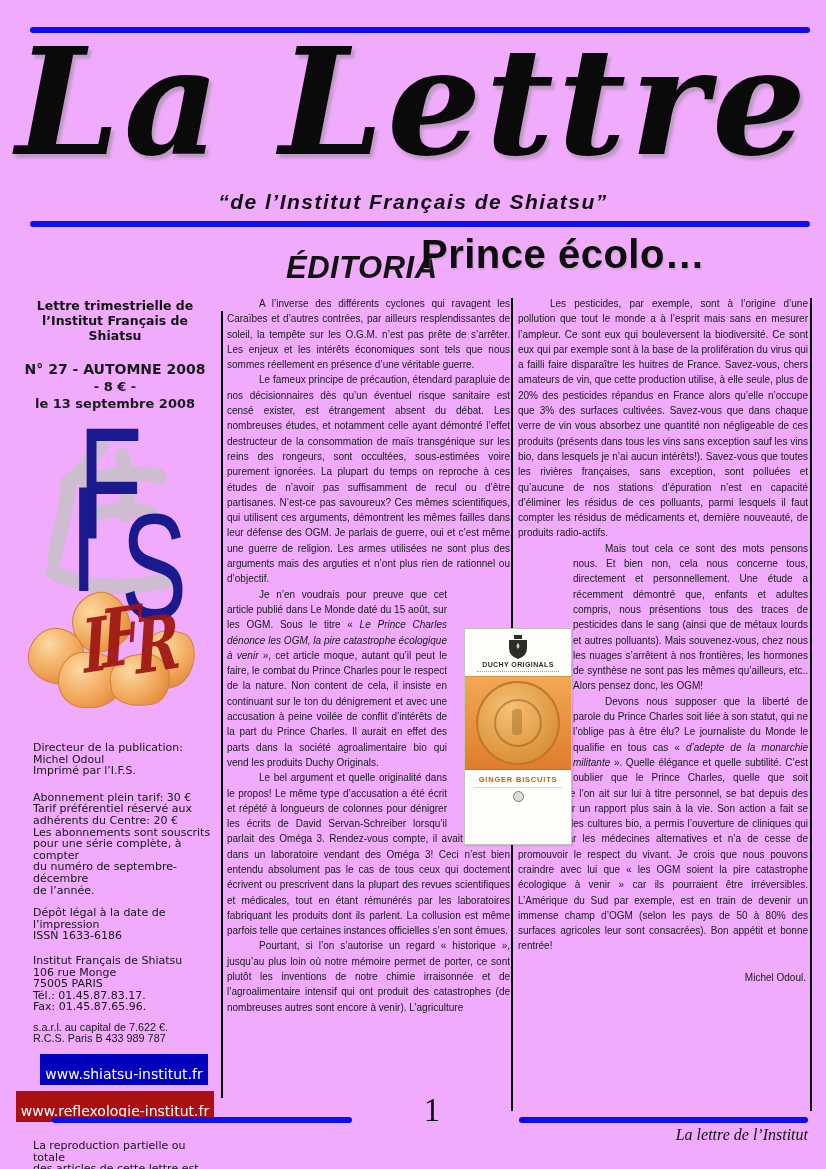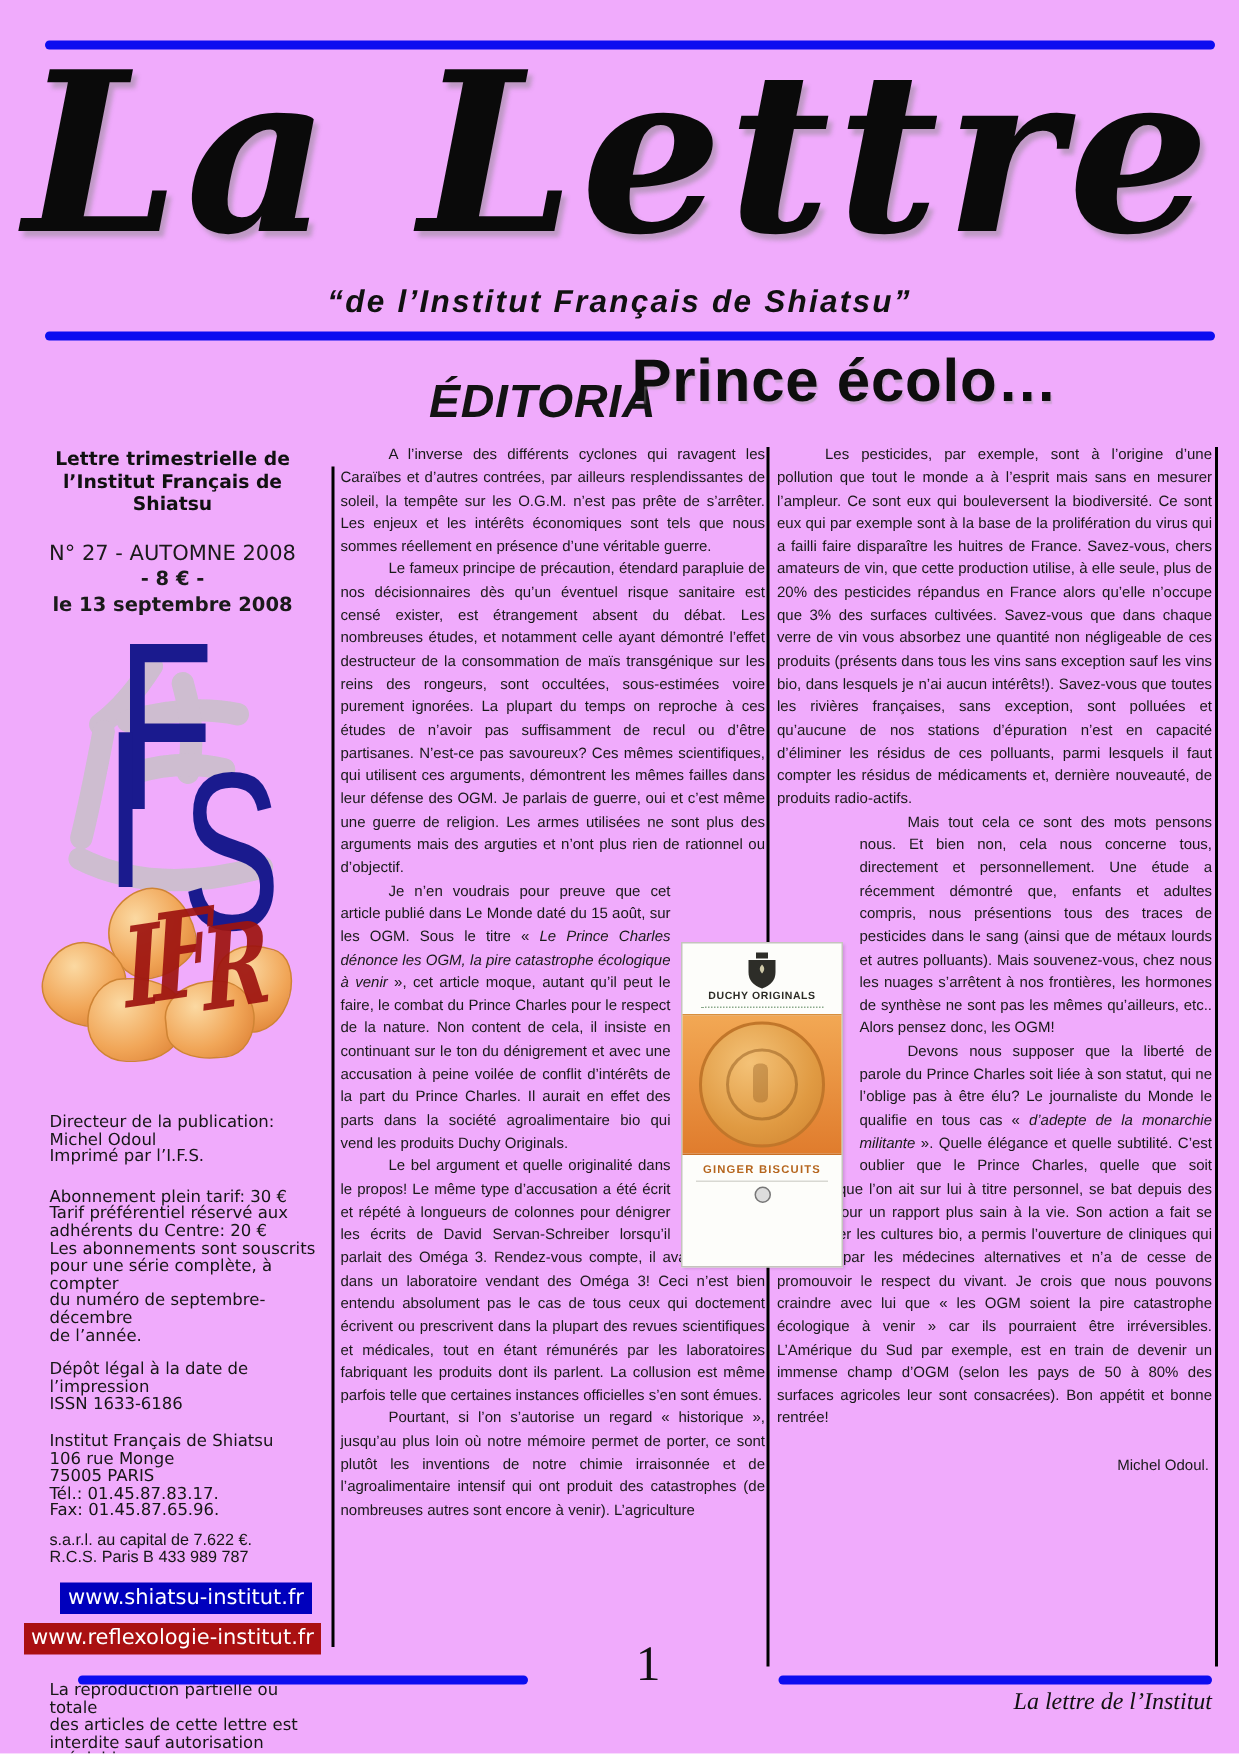--- a/index.html
+++ b/index.html
@@ -21,21 +21,21 @@
         letter-spacing:.5px;color:#0e0e0e;text-shadow:1px 2px 1px rgba(150,150,150,.4);}
   
   .vline{position:absolute;width:2px;background:#000;}
   .vline.v1{left:221px;top:311px;height:787px;}
   .vline.v2{left:511px;top:298px;height:813px;}
   .vline.v3{left:810px;top:298px;height:813px;}
   
   .sidebar{position:absolute;left:14px;top:298px;width:202px;font-family:"DejaVu Sans",sans-serif;}
   .pre{white-space:pre-line;}
   .masthead{font-weight:bold;font-size:12.5px;line-height:15px;text-align:center;color:#111;}
-  .issue{margin-top:17px;font-weight:normal;font-size:14px;line-height:18px;text-align:center;}
+  .issue{margin-top:17px;font-weight:bold;font-size:14px;line-height:18px;text-align:center;}
   .price{font-weight:bold;font-size:13px;line-height:17px;text-align:center;}
   .idate{font-weight:bold;font-size:13px;line-height:17px;text-align:center;}
   .ifs-logo{position:relative;margin-top:16px;height:172px;overflow:visible;}
   .ifs-letter{position:absolute;font-family:"Liberation Sans",sans-serif;font-weight:normal;
         color:#1a1a8e;line-height:1;transform:scaleX(.66);transform-origin:0 0;}
   .ifs-i{left:56px;top:36px;font-size:150px;}
   .ifs-f{left:64px;top:-24px;font-size:160px;}
   .ifs-s{left:107px;top:64px;font-size:150px;}
   .kanji{position:absolute;left:18px;top:0px;width:166px;height:172px;opacity:.9;}
   .ifr-img{position:relative;margin-top:-6px;height:118px;overflow:visible;}
@@ -51,36 +51,36 @@
   .ifr-i{left:66px;top:16px;font-size:74px;}
   .ifr-f{left:84px;top:6px;font-size:80px;}
   .ifr-r{left:118px;top:16px;font-size:76px;}
   .sb-text{font-size:11px;line-height:11.6px;color:#161616;padding-left:19px;}
   .pubinfo{margin-top:30px;}
   .subinfo{margin-top:15px;}
   .legal{margin-top:11px;}
   .addr{margin-top:13px;}
   .company{margin-top:9px;font-family:"Liberation Sans",sans-serif;font-size:10.8px;line-height:11.6px;}
   .sites{margin-top:9px;text-align:center;}
-  .site{display:inline-block;color:#fff;font-size:14px;line-height:14px;padding:3px 5px 4px 5px;}
+  .site{display:inline-block;color:#fff;font-size:14px;line-height:14px;padding:13px 5px 4px 5px;}
   .site.blue{background:#0000bd;margin-left:18px;}
   .site.red{background:#aa1012;margin-top:6px;}
   .copyright{margin-top:18px;}
   
   .col{position:absolute;top:296px;}
   .col1{left:227px;width:283px;}
   .col2{left:518px;width:290px;}
   .col p{margin:0;font-size:10px;line-height:15.3px;text-align:justify;color:#191919;}
   .col p.ind{text-indent:32px;}
   .it{font-style:italic;}
   .cut-r{float:right;width:56px;height:232px;margin-left:7px;}
   .cut-l{float:left;width:48px;height:238px;margin-right:7px;}
   .sig{text-align:right !important;margin-top:16px !important;padding-right:2px;}
   
-  .duchy{position:absolute;left:454px;top:628px;width:106px;height:215px;background:#fdfdfa;
+  .duchy{position:absolute;left:464px;top:628px;width:106px;height:215px;background:#fdfdfa;
         border:1px solid #c4c4bd;z-index:3;box-shadow:1px 1px 2px rgba(0,0,0,.15);}
   .crest{display:block;margin:5px auto 1px auto;}
   .brand{text-align:center;font-size:7px;font-weight:bold;letter-spacing:.4px;color:#2c2c26;}
   .pkg-rule{height:0;border-top:1px dotted #8aa98a;margin:3px 12px 4px 12px;}
   .band{position:relative;height:92px;background:linear-gradient(#f2a854,#e07c2d);
         border-top:1px solid #d98f3c;border-bottom:1px solid #c96f24;}
   .biscuit{position:absolute;left:50%;top:4px;transform:translateX(-50%);width:80px;height:80px;
         border-radius:50%;background:radial-gradient(circle at 40% 32%, #f4c277, #e09a42 60%, #cf8330);
         border:2px solid #c1762a;}
   .biscuit::after{content:"";position:absolute;inset:16px;border-radius:50%;

